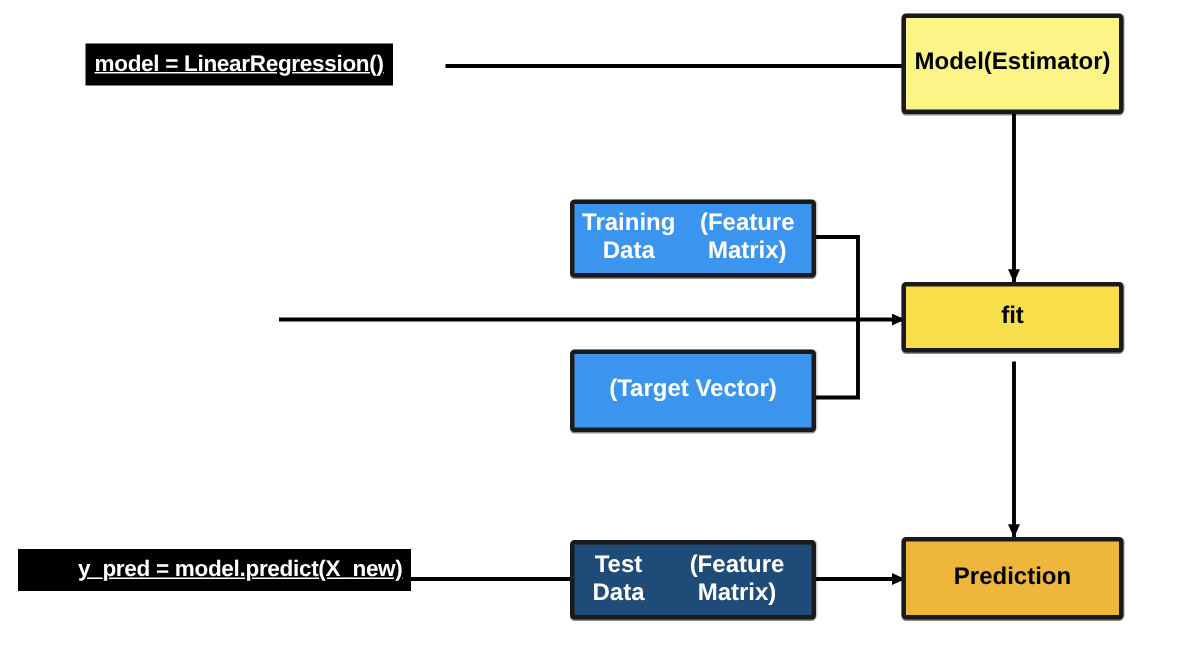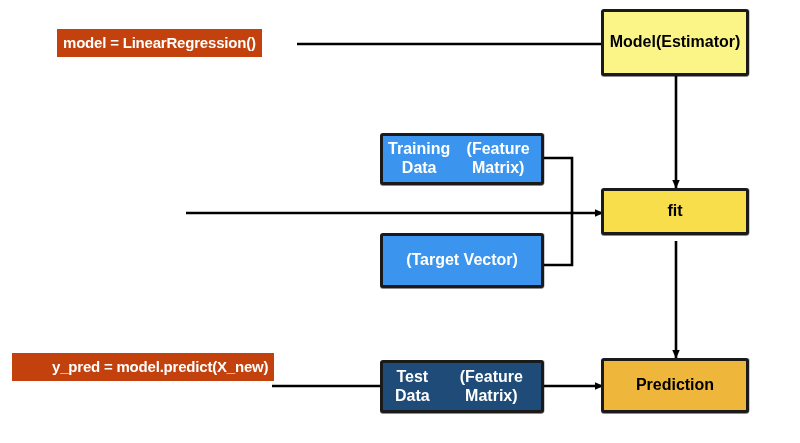--- a/index.html
+++ b/index.html
@@ -20,29 +20,30 @@
     left: 0;
     top: 0;
     width: 800px;
     height: 443px;
     pointer-events: none;
   }
 
   
   .code-chip {
     position: absolute;
-    background: #c2410c;
+    background: #000000;
     color: #ffffff;
     font-weight: bold;
     font-size: 15px;
     line-height: 1;
     padding: 6px 6px 7px 6px;
     white-space: nowrap;
     letter-spacing: -0.2px;
     z-index: 5;
+    text-decoration: underline;
   }
 
   
   .node {
     position: absolute;
     box-sizing: border-box;
     border: 3px solid #1a1a1a;
     border-radius: 3px;
     display: flex;
     flex-direction: row;
@@ -88,21 +89,21 @@
     <polyline points="544,265 572,265 572,213" fill="none" stroke="#000000" stroke-width="2.6"></polyline>
 
     <line x1="272" y1="386" x2="380" y2="386" stroke="#000000" stroke-width="2.6"></line>
 
     <line x1="544" y1="386" x2="603" y2="386" stroke="#000000" stroke-width="2.6" marker-end="url(#arrowhead)"></line>
   </svg>
 
   <div class="code-chip" style="left:57px; top:29px;">model = LinearRegression()</div>
 
 
-  <div class="code-chip" style="left:12px; top:353px;padding-left:40px;">y_pred = model.predict(X_new)</div>
+  <div class="code-chip" style="left:12px; top:366px;padding-left:40px;">y_pred = model.predict(X_new)</div>
 
   <div class="node node-yellow-light" style="left:601px; top:9px; width:148px; height:67px;">
     <span>Model</span>
     <span class="line2">(Estimator)</span>
   </div>
 
   <div class="node node-yellow" style="left:601px; top:188px; width:148px; height:47px;">
     <span>fit</span>
   </div>
 

